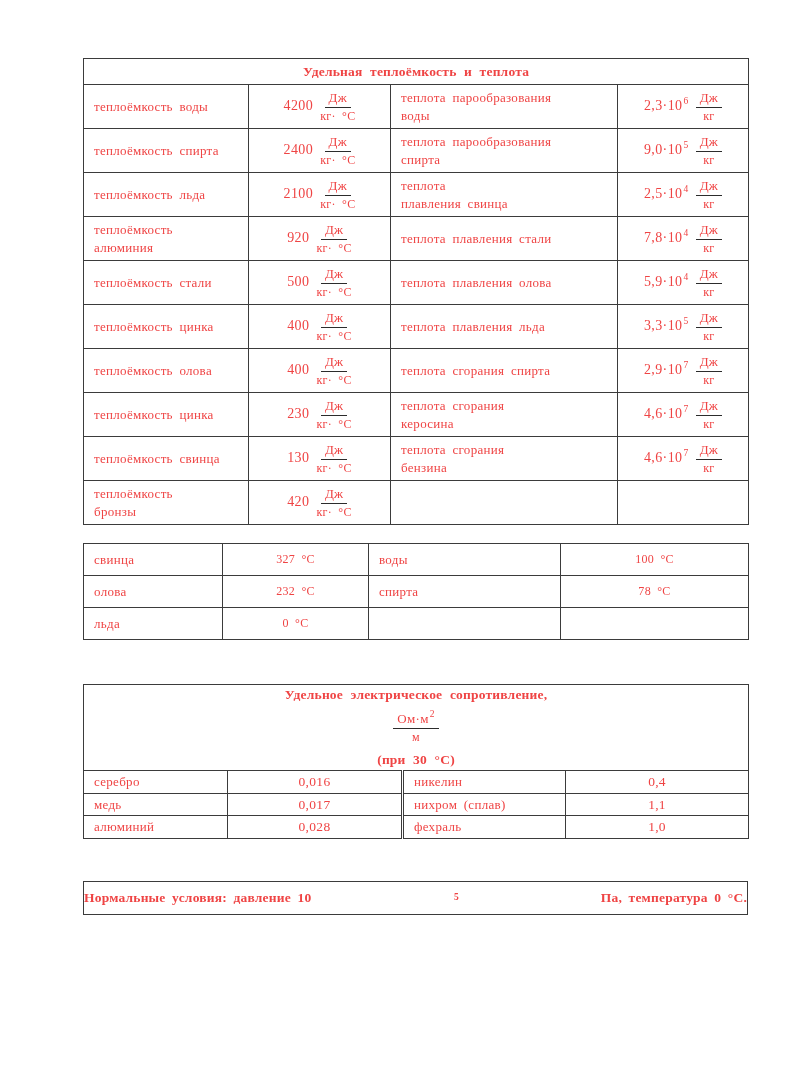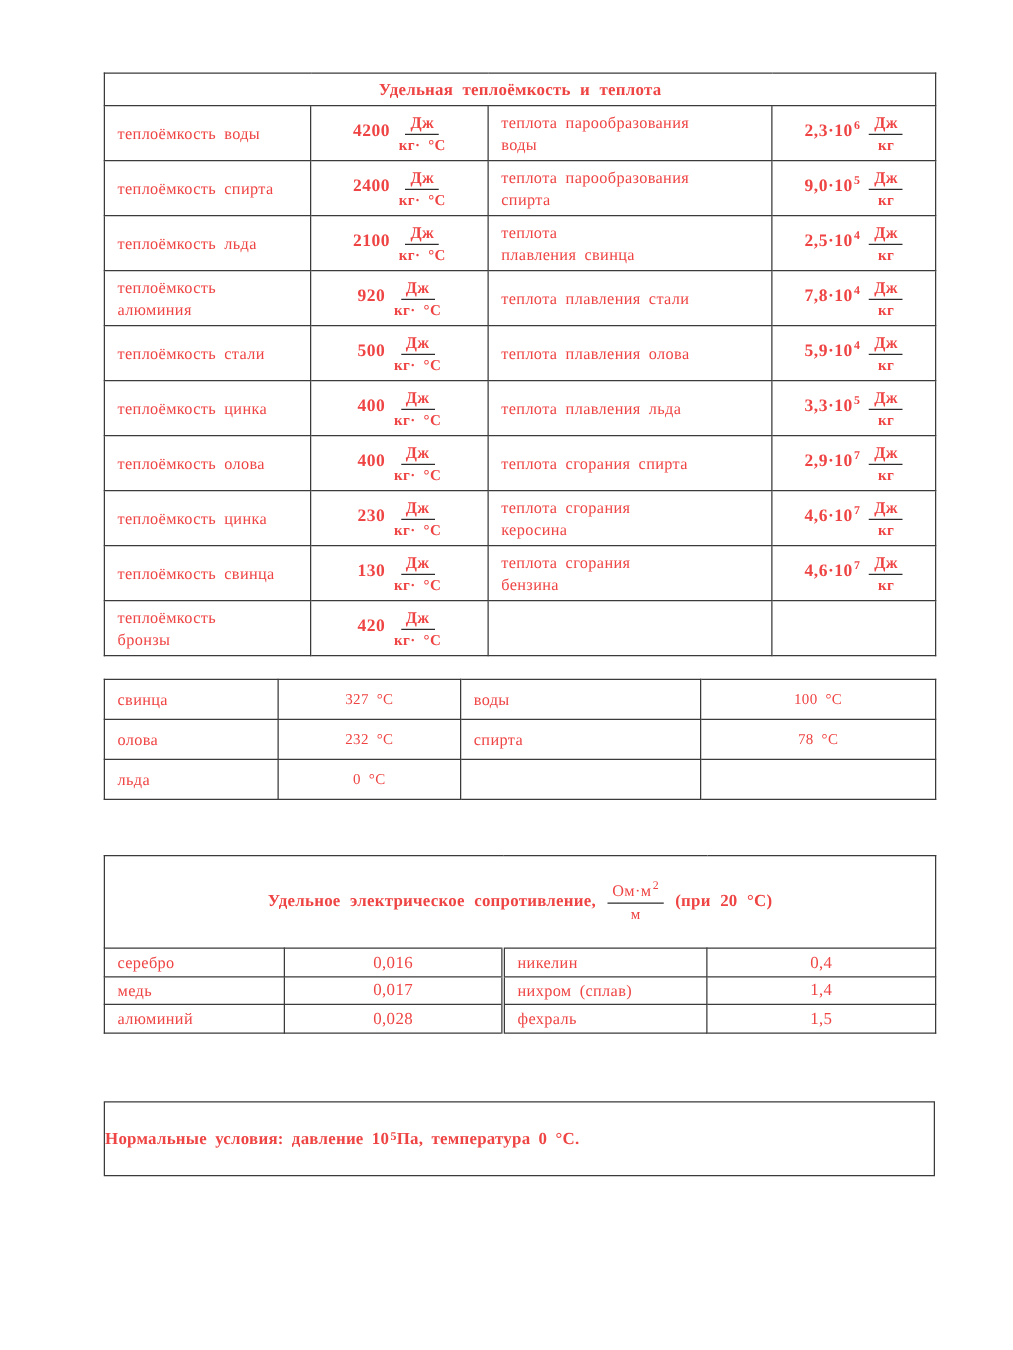--- a/index.html
+++ b/index.html
@@ -12,49 +12,49 @@
   }
   table { position:absolute; left:83px; border-collapse:collapse; table-layout:fixed; background:#fff; }
   th, td { border:1px solid #3b3b3b; }
   tr.hdr th {
     font-weight:bold; font-size:13.5px; text-align:center;
     padding:2px 6px; word-spacing:4px; letter-spacing:0.2px;
   }
   td { font-size:13px; padding:2px 10px; vertical-align:middle; letter-spacing:0.3px; word-spacing:3px; }
   td.lbl { text-align:left; white-space:pre-line; line-height:1.35; }
   td.val { text-align:center; }
-  .vwrap { display:inline-flex; align-items:center; gap:7px;font-weight:bold; }
+  .vwrap { display:inline-flex; align-items:center; gap:7px; }
   .vnum { font-size:14px; letter-spacing:0.4px; }
   .frac { display:inline-flex; flex-direction:column; align-items:center; line-height:1.05; }
   .fnum { font-size:13px; padding:0 4px 2px; border-bottom:1px solid #2c2c2c; letter-spacing:0.3px; }
   .fden { font-size:12px; padding-top:2px; letter-spacing:0.3px; }
   sup { font-size:9.5px; line-height:0; position:relative; top:-1px; margin-left:1px; }
 
   #heat-table { top:58px; width:665px; }
   #heat-table tr.hdr th { height:26px; }
   #heat-table td { height:44px; }
 
   #temp-table { top:543px; width:665px; }
   #temp-table tr.hdr th { height:27px; }
   #temp-table td { height:32px; }
   #temp-table td.val { font-size:12px; }
 
   #res-table { top:684px; width:665px; }
   #res-table tr.hdr th { height:74px; vertical-align:middle; }
   #res-table td { height:14px; }
   #res-table td.val { font-size:13.5px; }
   td.dbl { border-left:3px double #3b3b3b; }
-  .res-title { display:inline-flex; align-items:center; justify-content:center; gap:9px; width:100%; }
+  .res-title { display:inline-flex; align-items:center; justify-content:center; gap:9px; width:100%;flex-direction:column; }
   .res-title .bold { font-weight:bold; font-size:13.5px; word-spacing:4px; }
   .res-title .frac { font-weight:normal; }
 
   .note {
-    position:absolute; left:83px; top:881px; width:665px; height:60px;
+    position:absolute; left:83px; top:881px; width:665px; height:34px;
     border:1px solid #3b3b3b; background:#fff;
-    display:flex; align-items:center; justify-content:flex-start;
+    display:flex; align-items:center; justify-content:space-between;
     font-weight:bold; font-size:13.5px; word-spacing:3px; letter-spacing:0.2px;
   }
 </style>
 </head>
 <body>
 
 <div class="page">
 
   <table id="heat-table">
     <colgroup>
@@ -289,41 +289,41 @@
       </colgroup>
     <tbody>
         <tr class="hdr">
       <th colspan="4">
         <span class="res-title">
               <span class="bold">Удельное электрическое сопротивление,</span>
               <span class="frac">
                 <span class="fnum"><span>Ом·м</span><sup>2</sup></span>
                 <span class="fden">м</span>
               </span>
-              <span class="bold">(при 20 °C)</span>
+              <span class="bold">(при 30 °C)</span>
             </span>
       </th>
     </tr>
     <tr>
       <td class="lbl">серебро</td>
       <td class="val">0,016</td>
       <td class="lbl dbl">никелин</td>
       <td class="val">0,4</td>
     </tr>
     <tr>
       <td class="lbl">медь</td>
       <td class="val">0,017</td>
       <td class="lbl dbl">нихром (сплав)</td>
-      <td class="val">1,4</td>
+      <td class="val">1,1</td>
     </tr>
     <tr>
       <td class="lbl">алюминий</td>
       <td class="val">0,028</td>
       <td class="lbl dbl">фехраль</td>
-      <td class="val">1,5</td>
+      <td class="val">1,0</td>
     </tr>
   </tbody>
     </table>
 
   <div class="note">
       <span>Нормальные условия: давление 10</span>
       <sup>5</sup>
       <span> Па, температура 0 °C.</span>
     </div>
 

